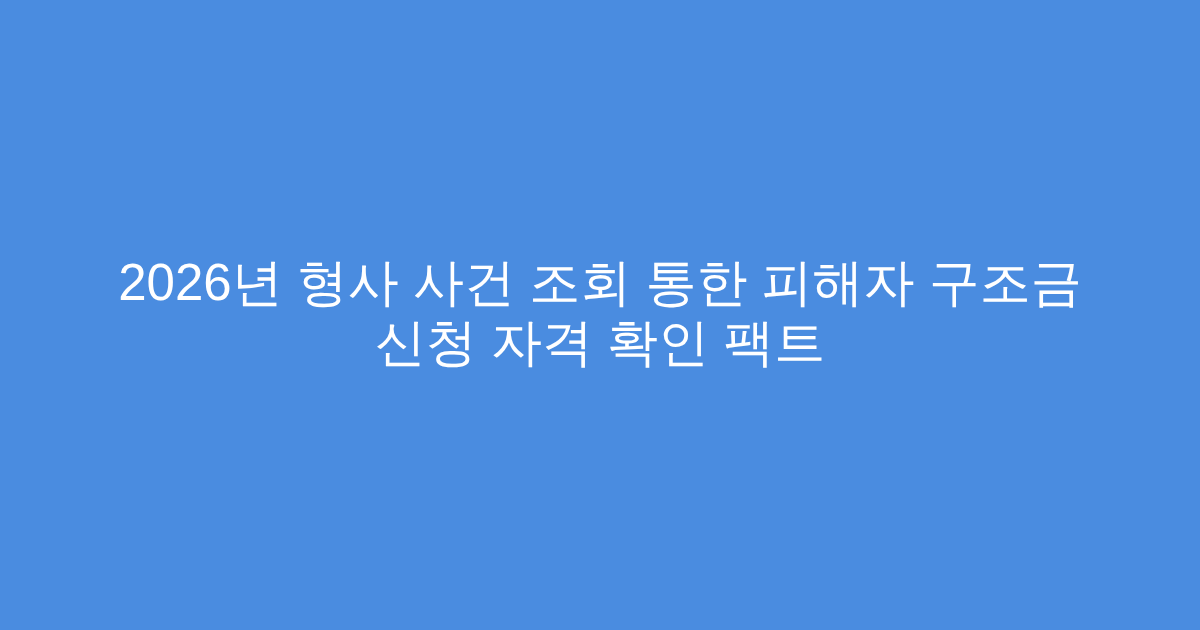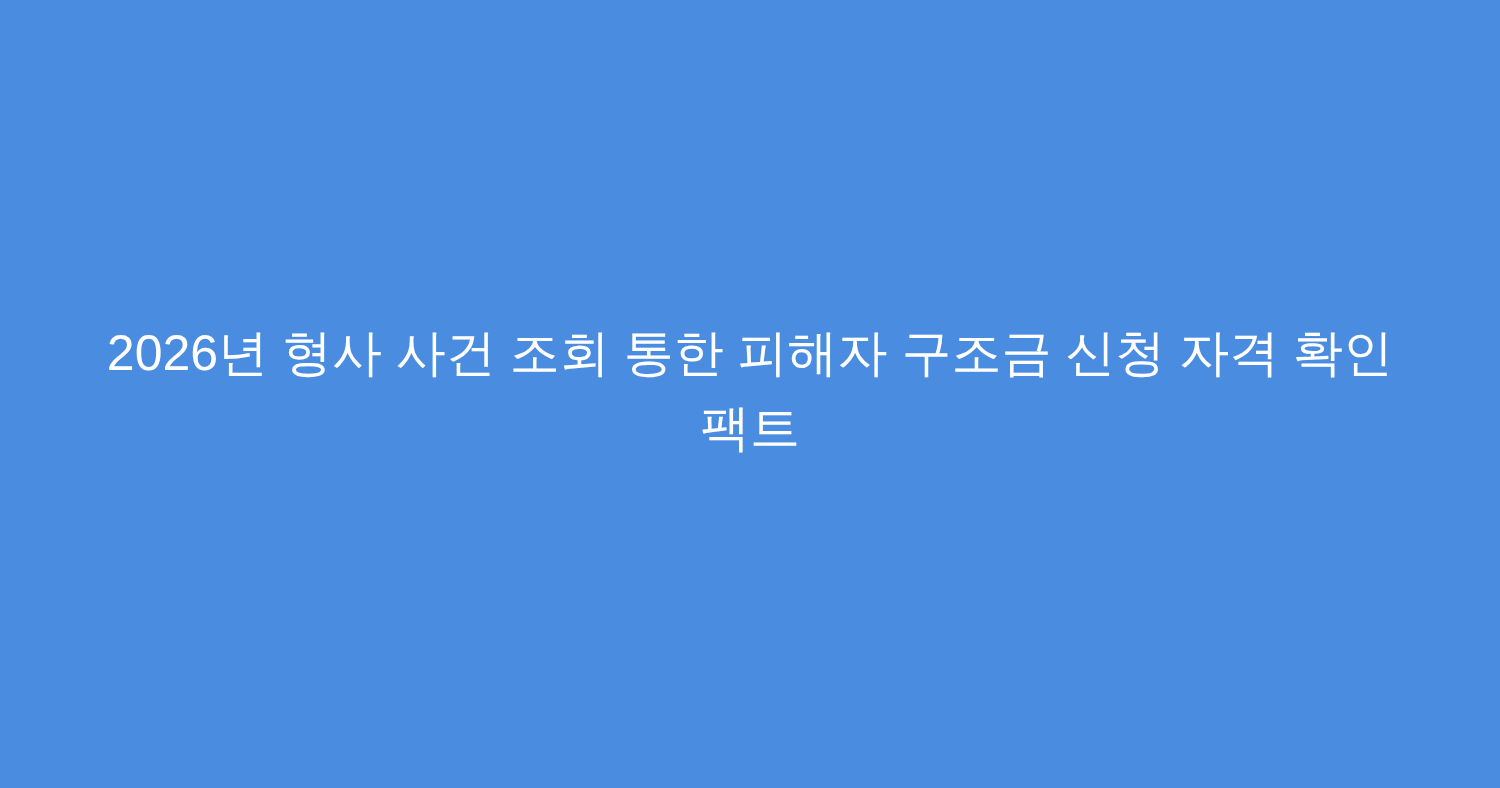--- a/index.html
+++ b/index.html
@@ -34,21 +34,21 @@
     justify-content: center;
     
     margin-top: -4px;
   }
 
   .card-title {
     margin: 0;
     width: 100%;
     color: #ffffff;
     font-family: "Liberation Sans", "DejaVu Sans", sans-serif;
-    font-size: 40px;
+    font-size: 51px;
     font-weight: 400;
     line-height: 60px;
     letter-spacing: 0px;
     text-align: center;
     word-break: keep-all;
     white-space: pre-wrap;
     text-rendering: optimizeLegibility;
   }
 </style>
 </head>

